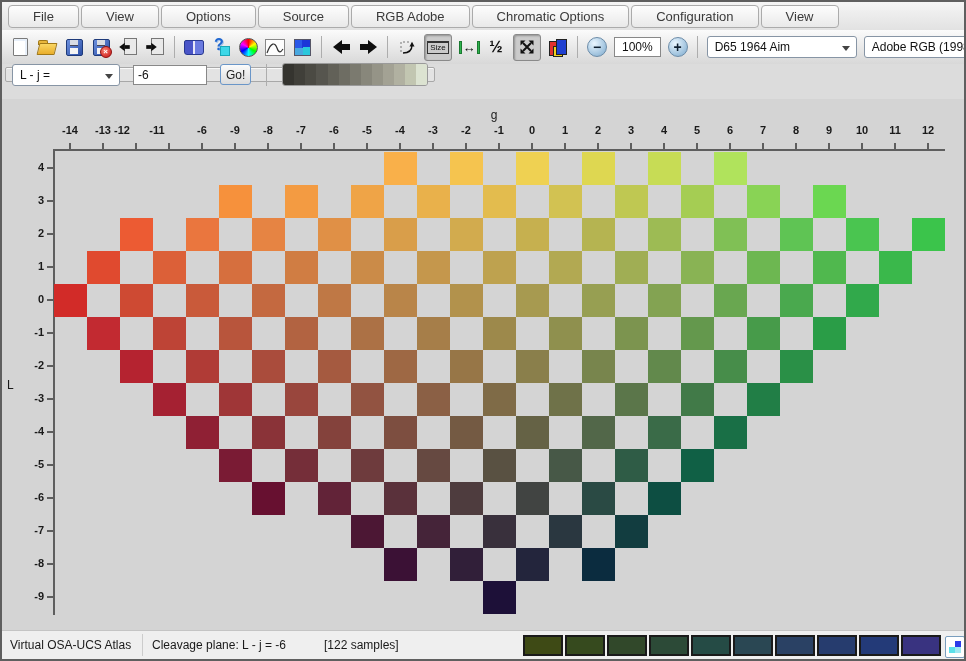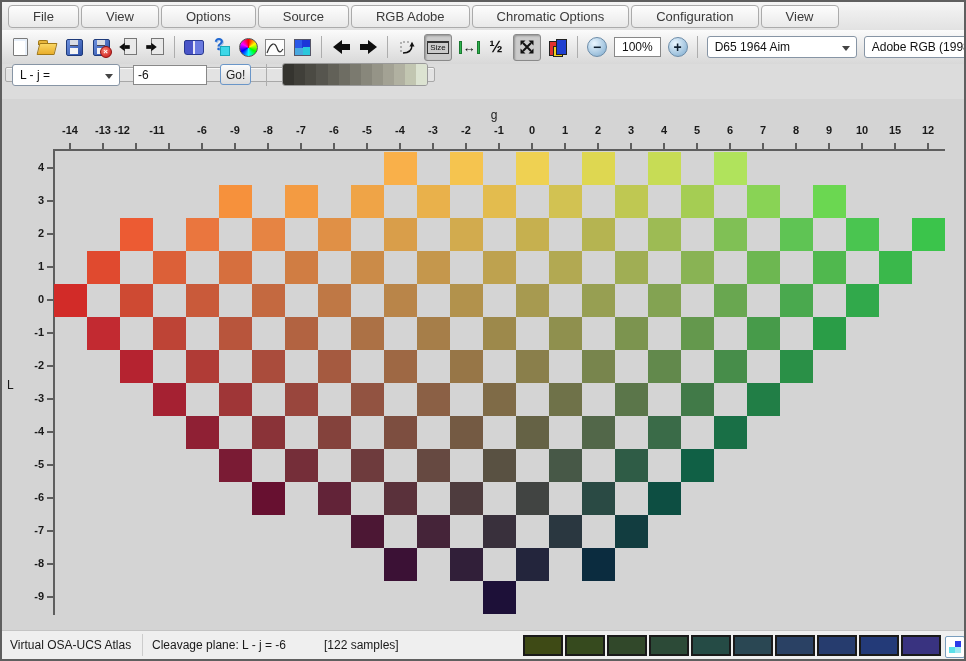--- a/index.html
+++ b/index.html
@@ -342,21 +342,21 @@
       <div class="xlab" style="left: 713px;">6</div>
       <div class="xtick" style="left: 760px;"></div>
       <div class="xlab" style="left: 746px;">7</div>
       <div class="xtick" style="left: 793px;"></div>
       <div class="xlab" style="left: 779px;">8</div>
       <div class="xtick" style="left: 826px;"></div>
       <div class="xlab" style="left: 812px;">9</div>
       <div class="xtick" style="left: 859px;"></div>
       <div class="xlab" style="left: 845px;">10</div>
       <div class="xtick" style="left: 892px;"></div>
-      <div class="xlab" style="left: 878px;">15</div>
+      <div class="xlab" style="left: 878px;">11</div>
       <div class="xtick" style="left: 925px;"></div>
       <div class="xlab" style="left: 911px;">12</div>
       <div class="ytick" style="top: 165px;"></div>
       <div class="ylab" style="top: 159px;">4</div>
       <div class="ytick" style="top: 198px;"></div>
       <div class="ylab" style="top: 192px;">3</div>
       <div class="ytick" style="top: 231px;"></div>
       <div class="ylab" style="top: 225px;">2</div>
       <div class="ytick" style="top: 264px;"></div>
       <div class="ylab" style="top: 258px;">1</div>

